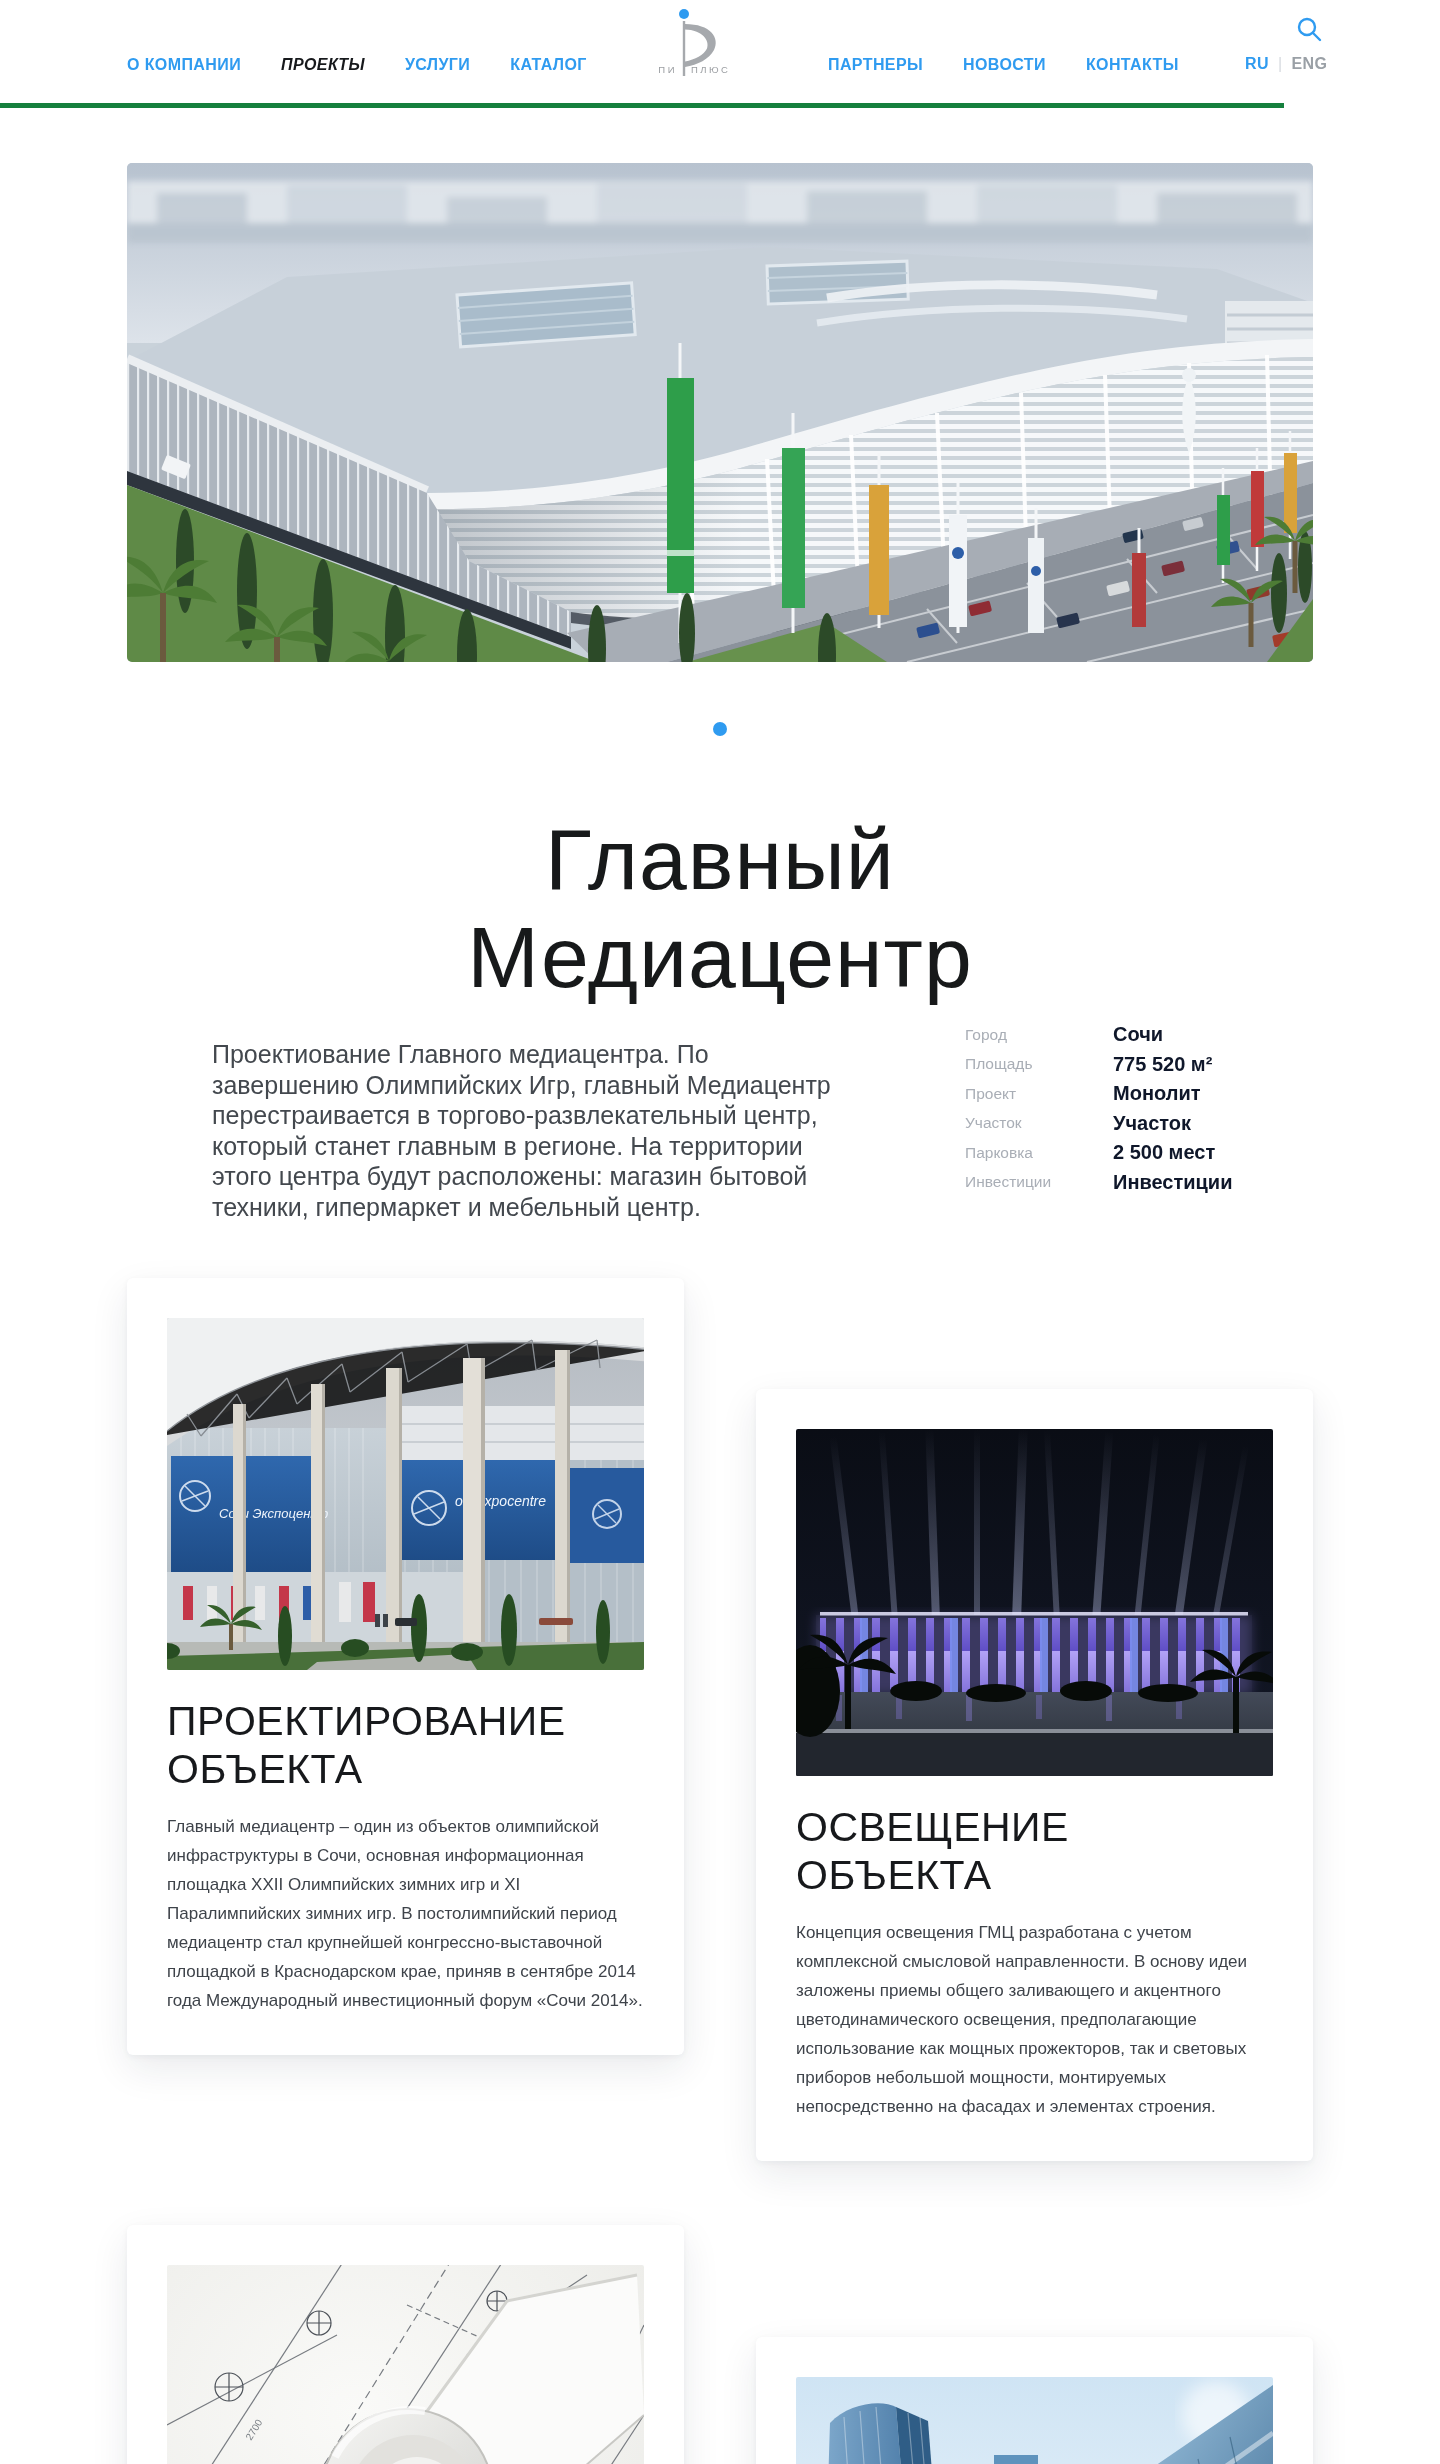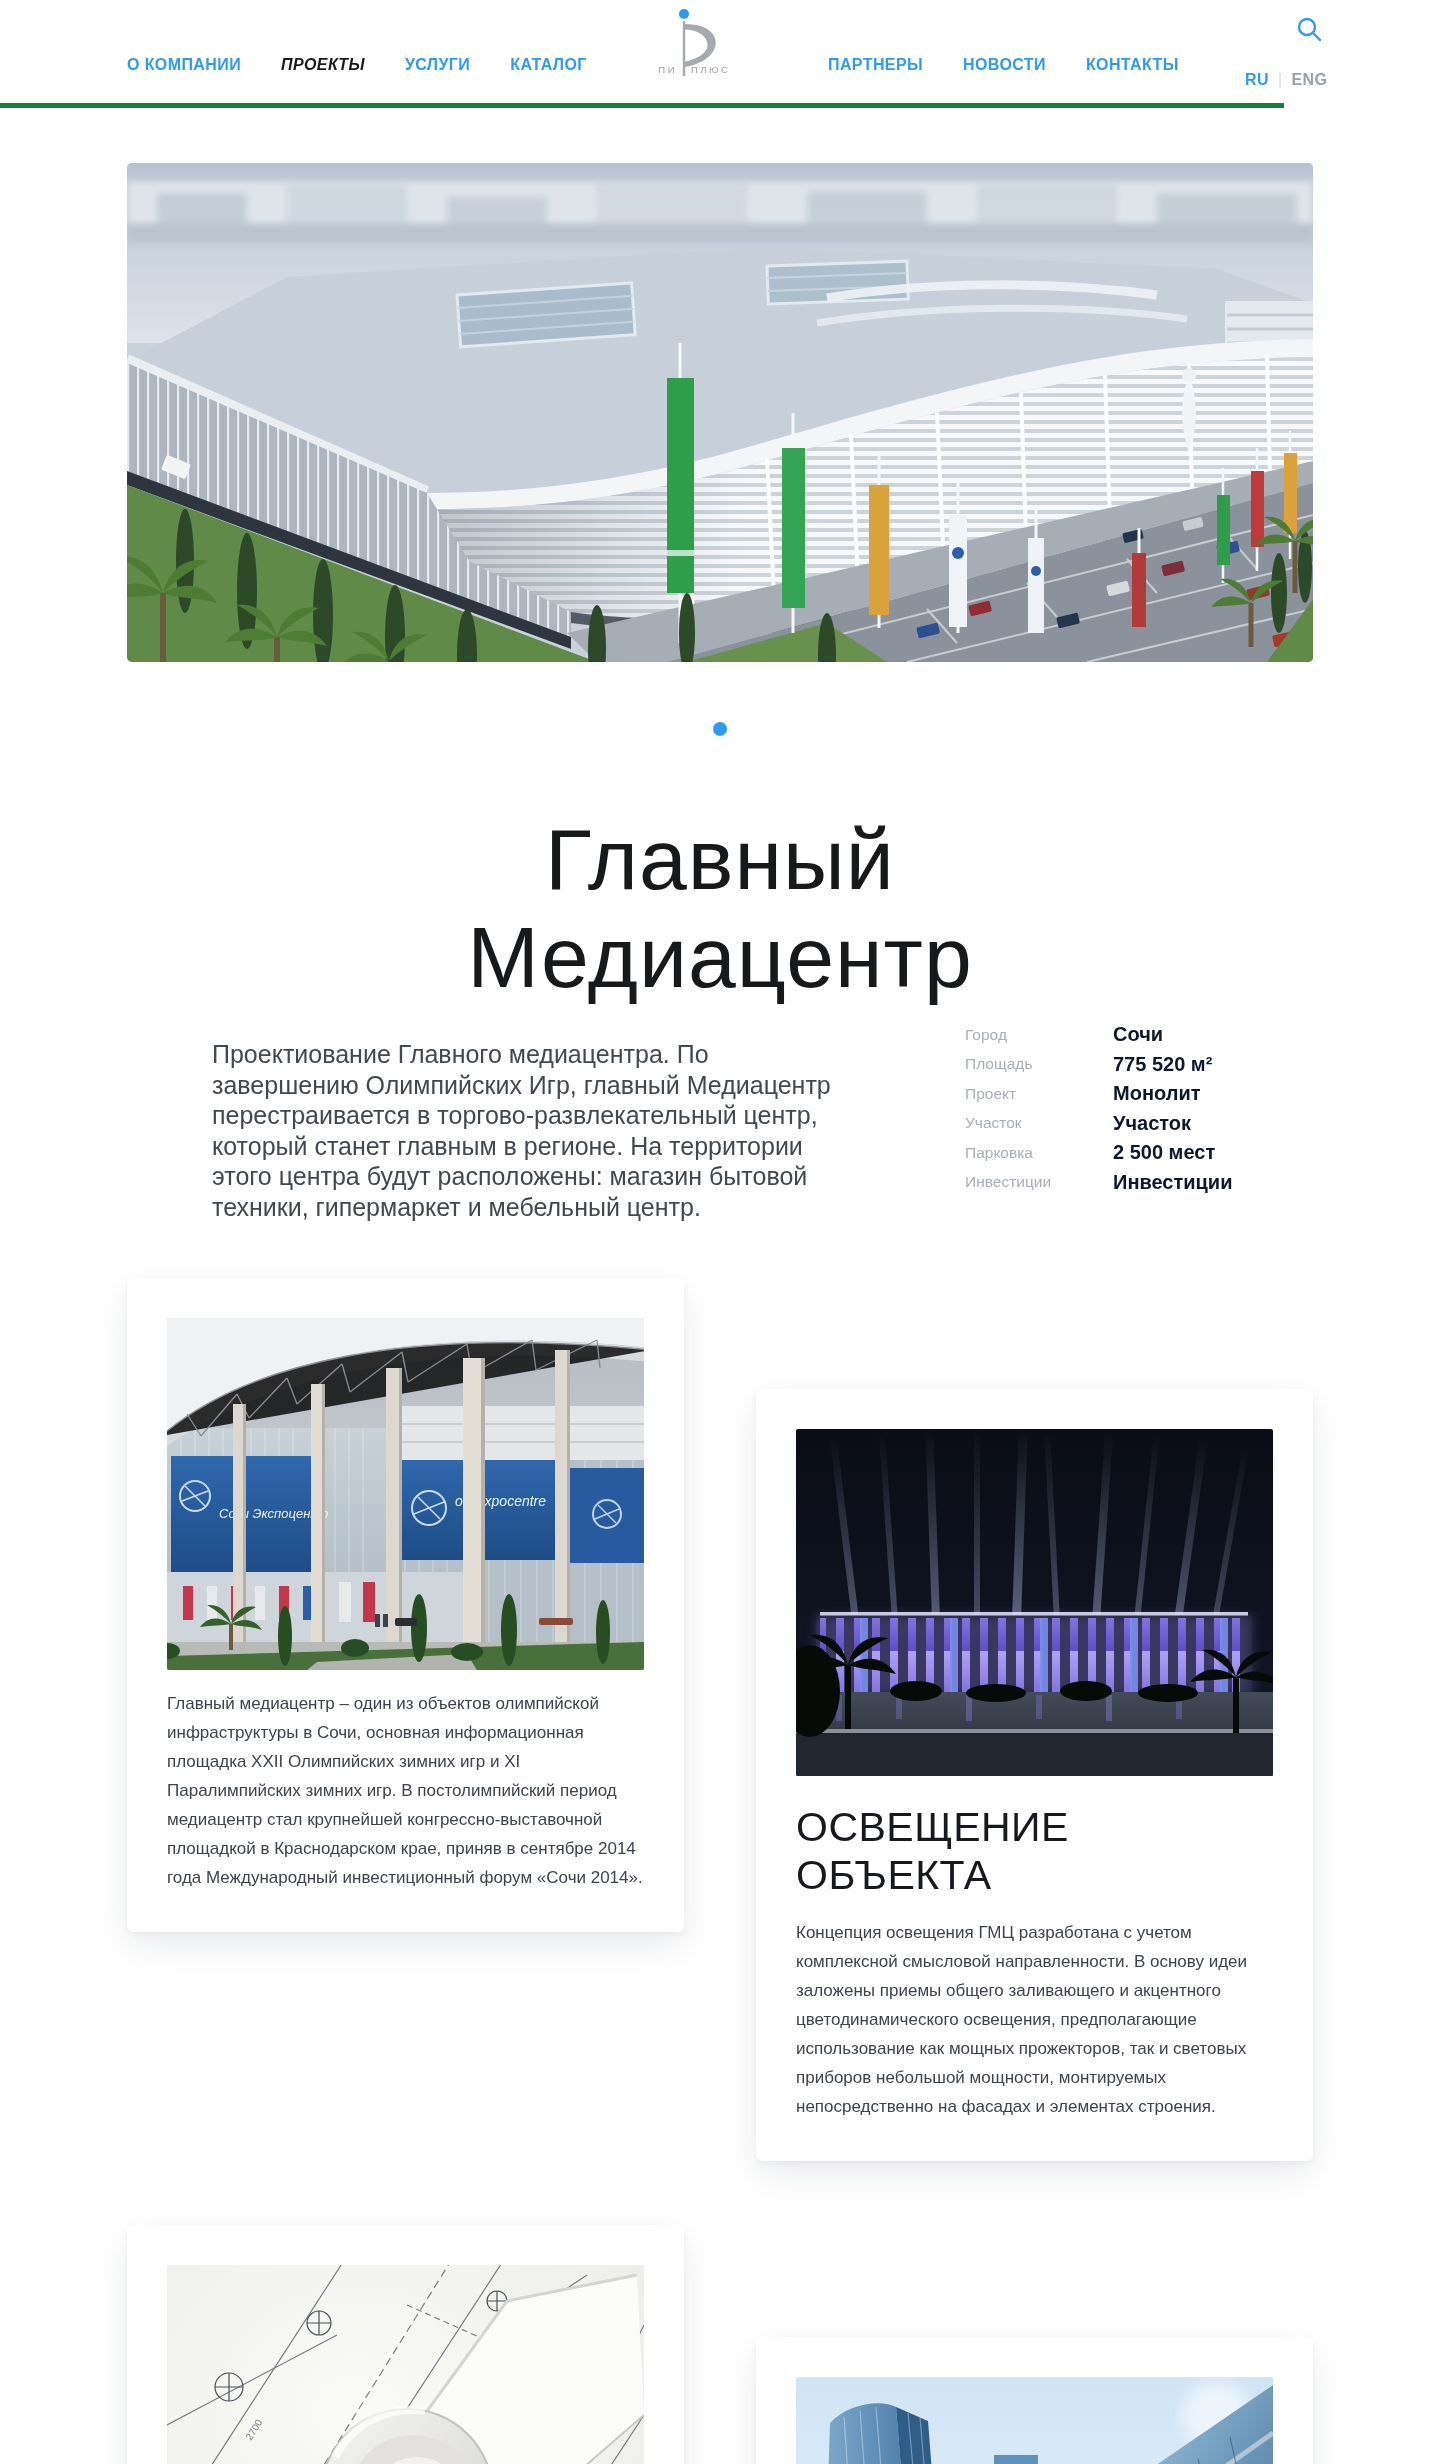--- a/index.html
+++ b/index.html
@@ -10,21 +10,21 @@
   }
   
   .header{position:absolute;left:0;top:0;width:1284px;height:103px;background:#fff;border-bottom:5px solid #15803d;z-index:5;}
   .nav-group{position:absolute;top:56px;display:flex;gap:40px;align-items:center;}
   .nav-left{left:127px;}
   .nav-right{left:828px;}
   .nav-link{font-size:16px;font-weight:700;letter-spacing:.4px;color:#2f9bf0;text-decoration:none;cursor:pointer;white-space:nowrap;}
   .nav-link.active{color:#17191c;font-style:italic;}
   .logo{position:absolute;left:619px;top:4px;width:130px;height:72px;cursor:pointer;}
   .search-btn{position:absolute;left:1295px;top:15px;width:28px;height:28px;cursor:pointer;}
-  .lang{position:absolute;left:1245px;top:55px;display:flex;gap:9px;align-items:center;font-size:16px;font-weight:700;letter-spacing:.4px;margin-top:16px;}
+  .lang{position:absolute;left:1245px;top:55px;display:flex;gap:9px;align-items:center;font-size:16px;font-weight:700;letter-spacing:.4px;}
   .lang .cur{color:#2f9bf0;cursor:pointer;}
   .lang .div{color:#d7dbe0;font-weight:400;}
   .lang .oth{color:#9aa0a6;cursor:pointer;}
   
   .hero{position:absolute;left:127px;top:163px;width:1186px;height:499px;border-radius:5px;overflow:hidden;background:#c9d2da;}
   .hero svg{display:block;}
   
   .dot-sep{position:absolute;left:713px;top:722px;width:14px;height:14px;border-radius:50%;background:#2f9bf0;}
   .page-title{position:absolute;left:370px;top:752px;width:700px;text-align:center;
     font-size:86px;line-height:98px;font-weight:300;color:#17191a;letter-spacing:1px;}
@@ -402,20 +402,21 @@
           <rect x="-2" y="0" width="4" height="26" fill="#6b5a3e"></rect>
         </g>
       <g fill="#3c4248">
         <rect x="208" y="296" width="5" height="13"></rect>
           <rect x="216" y="296" width="5" height="13"></rect>
         <rect x="228" y="300" width="22" height="8" rx="2" fill="#2a2f34"></rect>
       </g>
       <rect x="372" y="300" width="34" height="7" rx="2" fill="#8a4a3a"></rect>
     </svg>
   </div>
+  <h2>ПРОЕКТИРОВАНИЕ ОБЪЕКТА</h2>
   <p>Главный медиацентр – один из объектов олимпийской инфраструктуры в Сочи, основная информационная площадка XXII Олимпийских зимних игр и XI Паралимпийских зимних игр. В постолимпийский период медиацентр стал крупнейшей конгрессно-выставочной площадкой в Краснодарском крае, приняв в сентябре 2014 года Международный инвестиционный форум «Сочи 2014».</p>
 </section>
 
 <section class="card card-lighting">
   <div class="card-img">
     <svg width="477" height="347" viewBox="0 0 477 347" preserveAspectRatio="none">
       <defs>
         <linearGradient id="nsky" x1="0" y1="0" x2="0" y2="1">
             <stop offset="0" stop-color="#0a0d15"></stop>
             <stop offset="1" stop-color="#131827"></stop>

